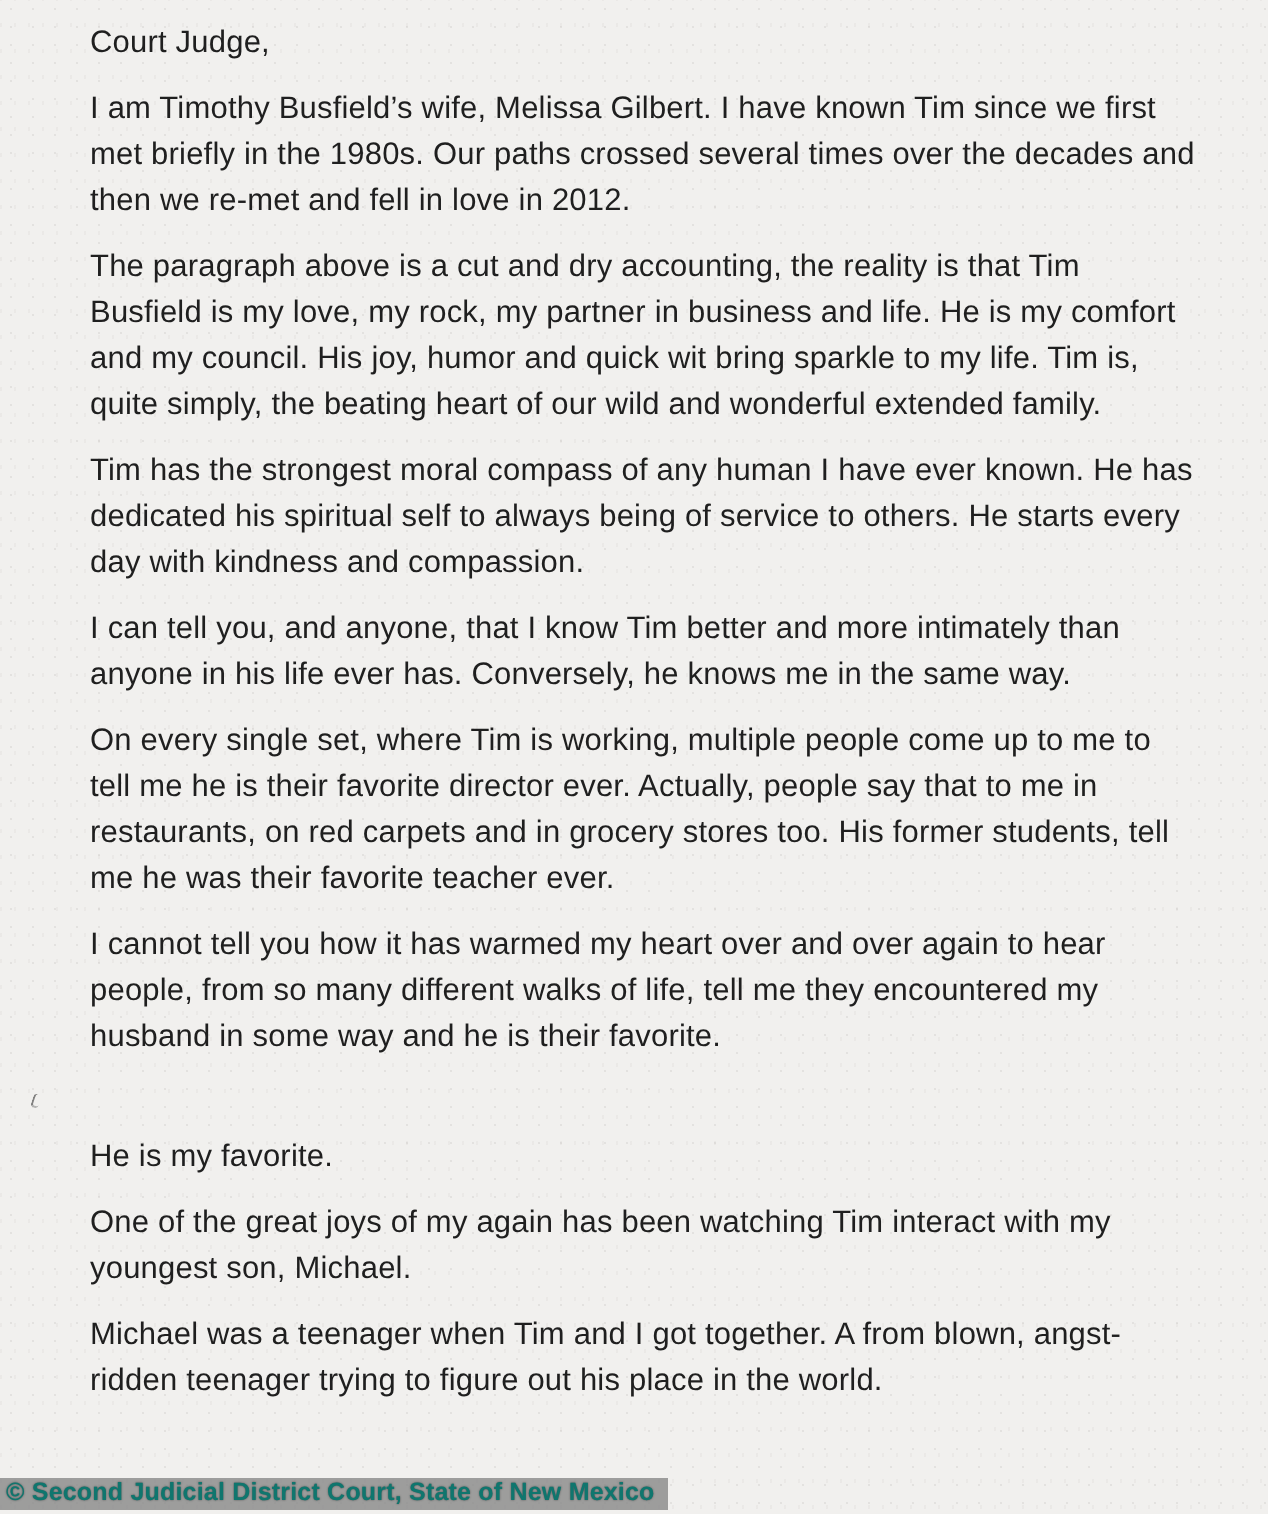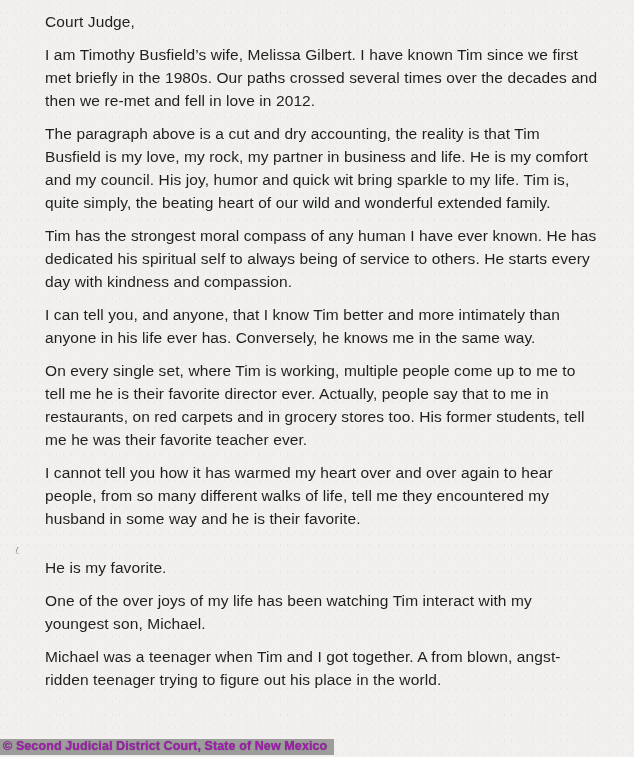--- a/index.html
+++ b/index.html
@@ -28,39 +28,39 @@
     color: #1f1f1f;
     font-size: 15.5px;
     line-height: 23px;
     letter-spacing: 0.1px;
     -webkit-font-smoothing: antialiased;
   }
   .letter p {
     margin: 0 0 10px 0;
   }
   .letter p.spaced {
-    margin-top: 26px;
+    margin-top: 37px;
   }
   .scan-artifact {
     position: absolute;
     left: 16px;
     top: 547px;
     width: 3px;
     height: 6px;
     border-left: 1.5px solid rgba(90,90,90,0.75);
     border-bottom: 1px solid rgba(120,120,120,0.5);
     transform: rotate(18deg);
     border-radius: 2px;
   }
   .watermark {
     position: absolute;
     left: 0;
     bottom: 2px;
     background: rgba(138,138,138,0.82);
-    color: #a21caf;
+    color: #0f766e;
     font-size: 12.5px;
     font-weight: bold;
     line-height: 15px;
     padding: 0 7px 1px 3px;
     white-space: nowrap;
     text-shadow: 0 0 1px rgba(70,70,70,0.9);
     letter-spacing: 0.1px;
   }
 </style>
 </head>
@@ -68,19 +68,19 @@
 
 <div class="letter">
   <p>Court Judge,</p>
   <p>I am Timothy Busfield’s wife, Melissa Gilbert. I have known Tim since we first met briefly in the 1980s. Our paths crossed several times over the decades and then we re-met and fell in love in 2012.</p>
   <p>The paragraph above is a cut and dry accounting, the reality is that Tim Busfield is my love, my rock, my partner in business and life. He is my comfort and my council. His joy, humor and quick wit bring sparkle to my life. Tim is, quite simply, the beating heart of our wild and wonderful extended family.</p>
   <p>Tim has the strongest moral compass of any human I have ever known. He has dedicated his spiritual self to always being of service to others. He starts every day with kindness and compassion.</p>
   <p>I can tell you, and anyone, that I know Tim better and more intimately than anyone in his life ever has. Conversely, he knows me in the same way.</p>
   <p>On every single set, where Tim is working, multiple people come up to me to tell me he is their favorite director ever. Actually, people say that to me in restaurants, on red carpets and in grocery stores too. His former students, tell me he was their favorite teacher ever.</p>
   <p>I cannot tell you how it has warmed my heart over and over again to hear people, from so many different walks of life, tell me they encountered my husband in some way and he is their favorite.</p>
   <p class="spaced">He is my favorite.</p>
-  <p>One of the over joys of my life has been watching Tim interact with my youngest son, Michael.</p>
+  <p>One of the great joys of my again has been watching Tim interact with my youngest son, Michael.</p>
   <p>Michael was a teenager when Tim and I got together. A from blown, angst-ridden teenager trying to figure out his place in the world.</p>
 </div>
 
 <div class="scan-artifact"></div>
 
 <div class="watermark">© Second Judicial District Court, State of New Mexico</div>
 
 </body></html>

